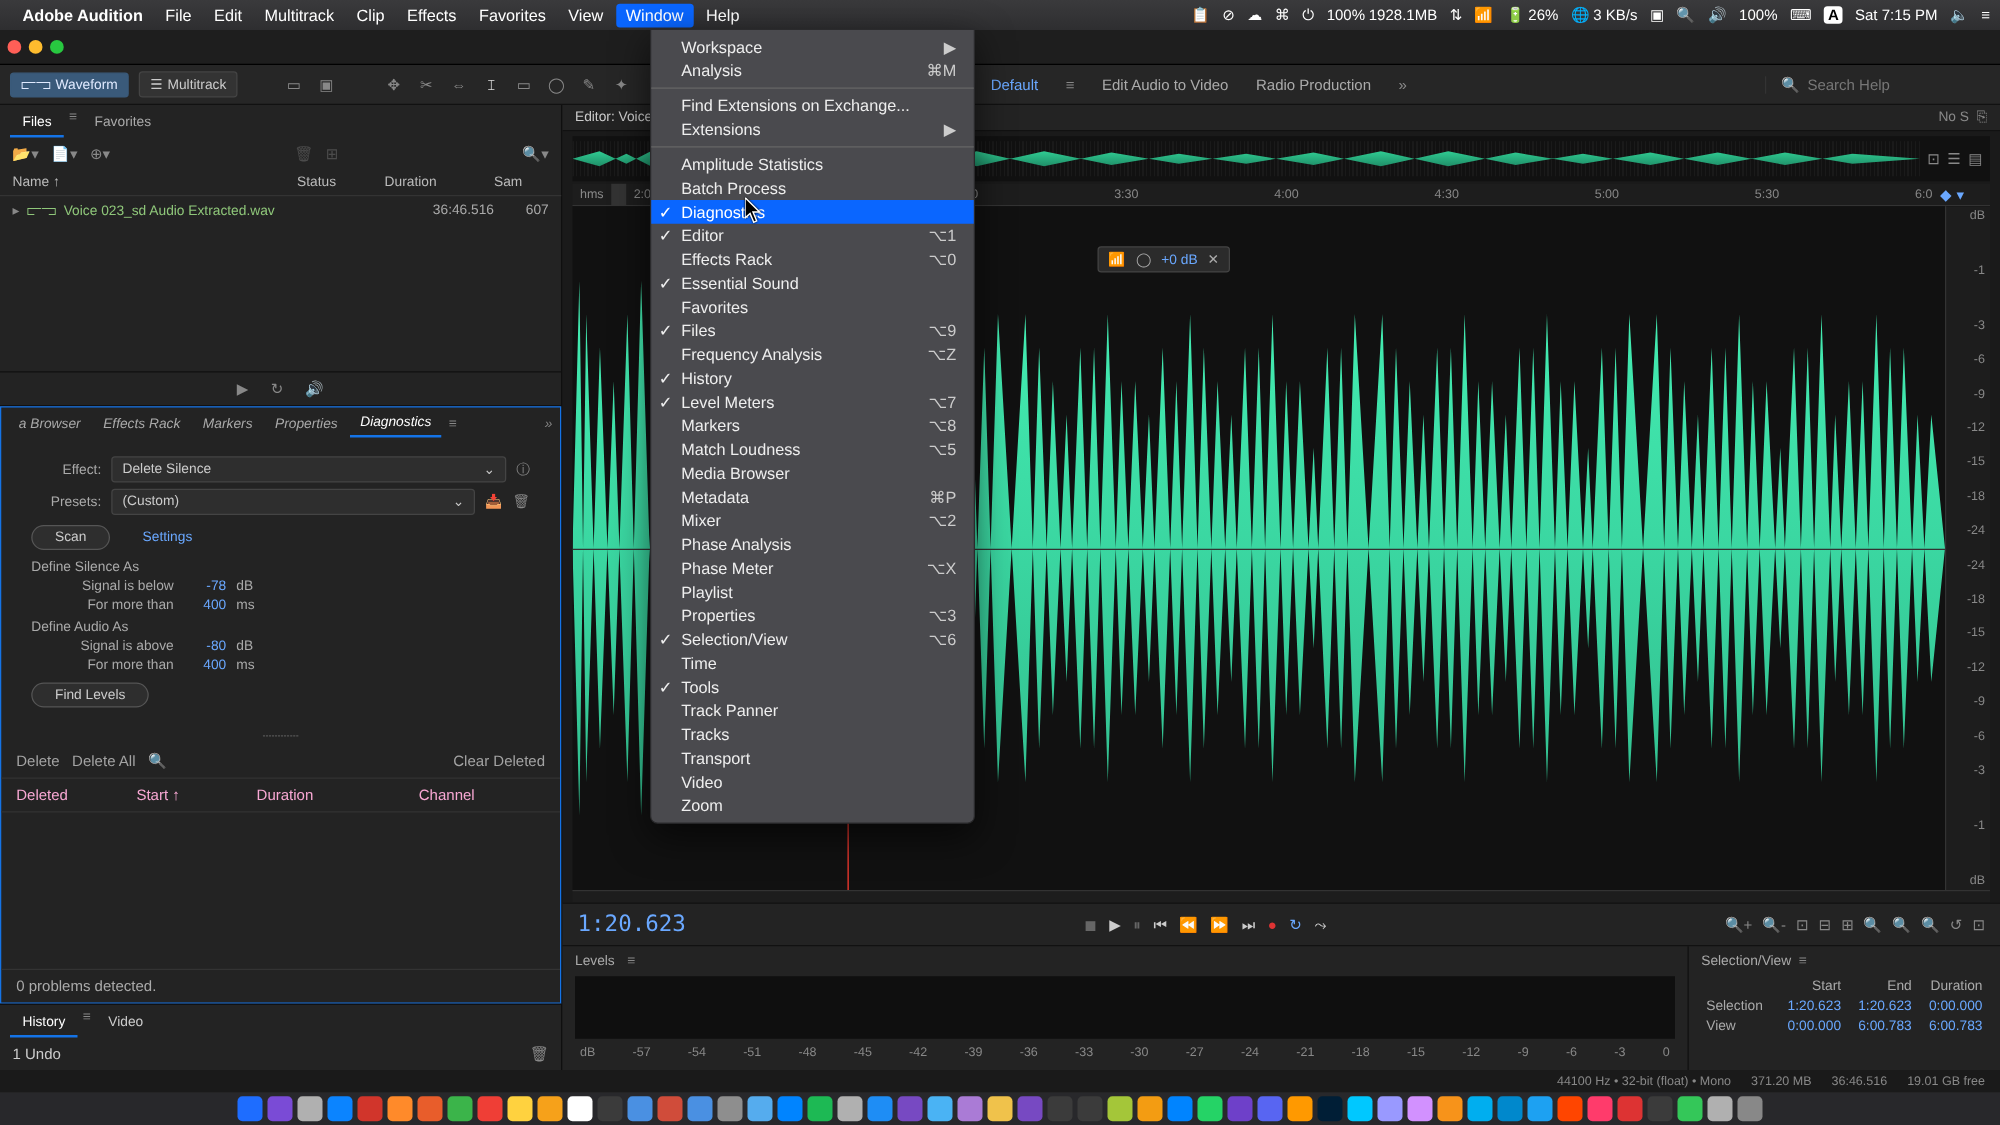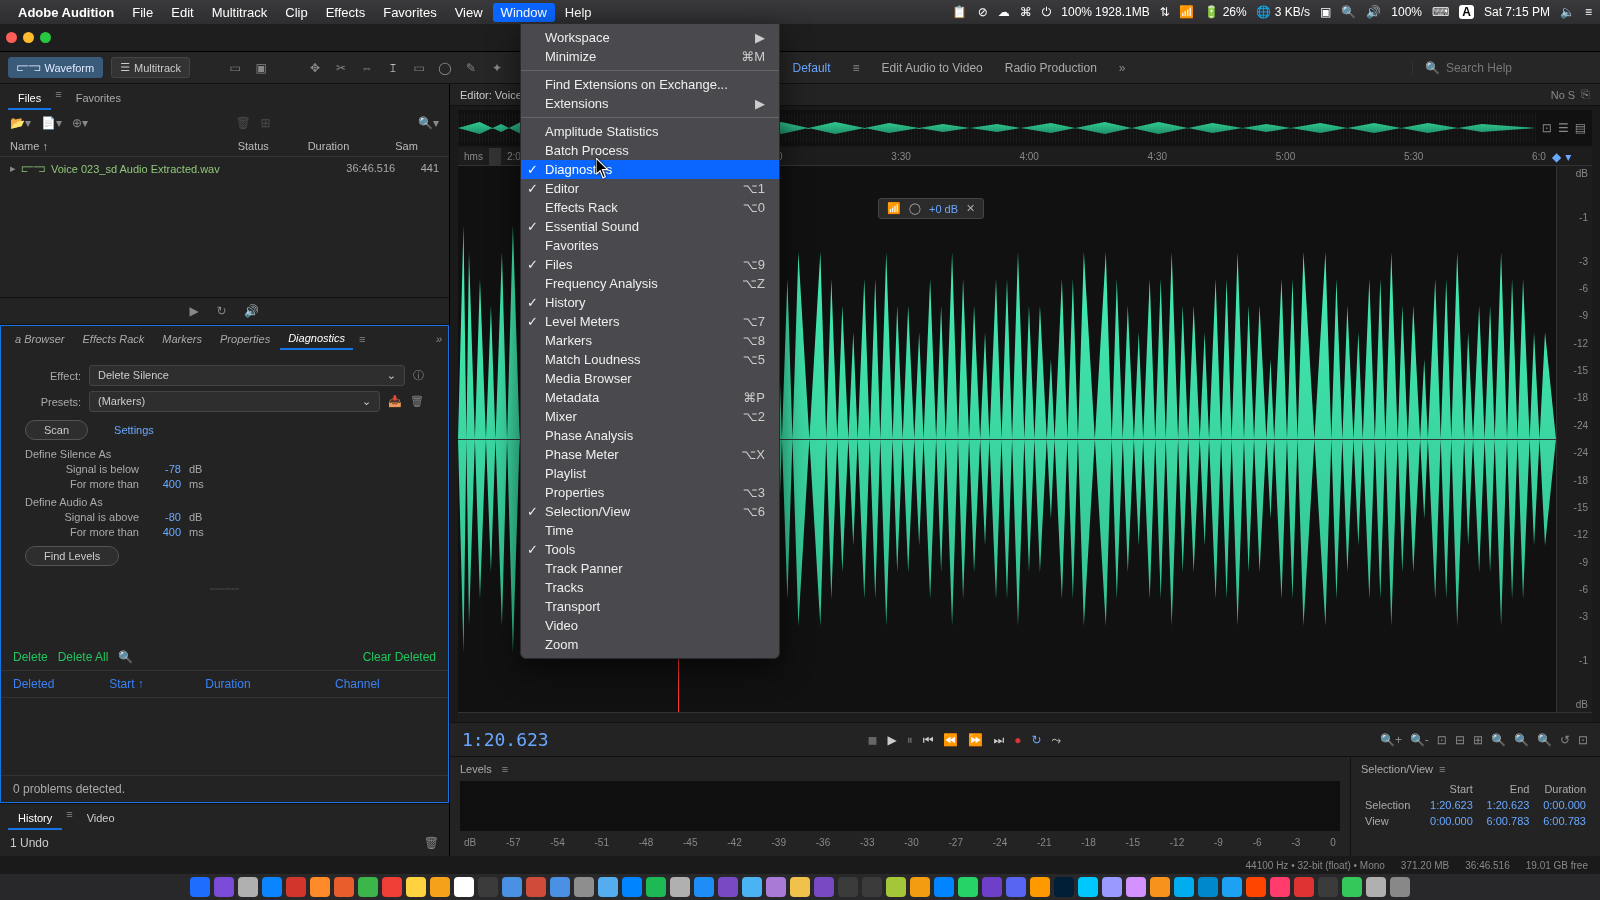--- a/index.html
+++ b/index.html
@@ -62,23 +62,23 @@
 .drow label { width: 56px; text-align: right; color: #aaa; }
 .dselect { flex: 1; background: #2e2e2e; border: 1px solid #444; padding: 3px 8px; border-radius: 3px; display: flex; justify-content: space-between; }
 .btnrow { display: flex; gap: 8px; margin: 8px 0; align-items: center; }
 .pillbtn { border: 1px solid #555; border-radius: 10px; padding: 3px 18px; background: #2e2e2e; }
 .pillbtn.blue { color: #6aa8ff; }
 .section-h { color: #aaa; margin-top: 6px; }
 .paramrow { display: flex; align-items: center; gap: 8px; margin: 3px 0 3px 14px; }
 .paramrow label { width: 100px; text-align: right; color: #aaa; }
 .paramrow .val { color: #6aa8ff; width: 34px; text-align: right; }
 .paramrow .unit { color: #aaa; width: 28px; }
-.diag-listhdr { display: flex; padding: 6px 12px; border-top: 1px solid #333; border-bottom: 1px solid #333; color: #3b82f6; gap: 12px; }
+.diag-listhdr { display: flex; padding: 6px 12px; border-top: 1px solid #333; border-bottom: 1px solid #333; color: #f9a8d4; gap: 12px; }
 .diag-listhdr .l1{flex:1;} .diag-listhdr .l2{flex:1;} .diag-listhdr .l3{flex:1.4;} .diag-listhdr .l4{flex:1.2;}
-.diag-actions { display: flex; gap: 10px; padding: 6px 12px; color: #22c55e; margin-top: 48px; }
+.diag-actions { display: flex; gap: 10px; padding: 6px 12px; color: #a3a3a3; }
 .diag-actions .right { margin-left: auto; }
 .diag-list { flex: 1; }
 .diag-foot { padding: 6px 12px; border-top: 1px solid #333; color: #aaa; }
 
 
 .histpanel { background: #232323; border-top: 1px solid #111; }
 .hist-tabs { display: flex; gap: 4px; padding: 4px 8px 0; font-size: 11px; }
 .hist-tabs .tab { padding: 4px 10px; }
 .hist-tabs .tab.active { color: #fff; border-bottom: 2px solid #1473e6; }
 .hist-body { display: flex; padding: 6px 10px; align-items: center; }
@@ -189,21 +189,21 @@
     <span>≡</span>
   </div>
 </div>
 
 <div class="winmenu" id="winmenu">
     <div class="mi">
       <span>Workspace</span>
       <span class="arrow">▶</span>
     </div>
     <div class="mi">
-      <span>Minimize</span>
+      <span>Analysis</span>
       <span class="short">⌘M</span>
     </div>
     <div class="sep"></div>
     <div class="mi">
       <span>Find Extensions on Exchange...</span>
     </div>
     <div class="mi">
       <span>Extensions</span>
       <span class="arrow">▶</span>
     </div>
@@ -388,21 +388,21 @@
       </div>
       <div class="files-body">
         <div class="files-row">
           <span class="fname">
               <span style="color:#888">▸</span>
               <span>⫍⫎</span>
               <span>Voice 023_sd Audio Extracted.wav</span>
             </span>
           <span class="dur"></span>
           <span class="d2">36:46.516</span>
-          <span class="d3">441</span>
+          <span class="d3">607</span>
         </div>
       </div>
       <div class="files-playbar">
         <span>▶</span>
         <span>↻</span>
         <span>🔊</span>
       </div>
     </div>
 
     <div class="panel diag">
@@ -420,21 +420,21 @@
           <label>Effect:</label>
           <div class="dselect">
               <span>Delete Silence</span>
               <span>⌄</span>
             </div>
           <span style="color:#888">ⓘ</span>
         </div>
         <div class="drow">
           <label>Presets:</label>
           <div class="dselect">
-              <span>(Markers)</span>
+              <span>(Custom)</span>
               <span>⌄</span>
             </div>
           <span style="color:#888">📥</span>
           <span style="color:#888">🗑︎</span>
         </div>
         <div class="btnrow">
           <div class="pillbtn">Scan</div>
           <div class="pillbtn blue" style="border:none;background:none">Settings</div>
         </div>
         <div class="section-h">Define Silence As</div>

